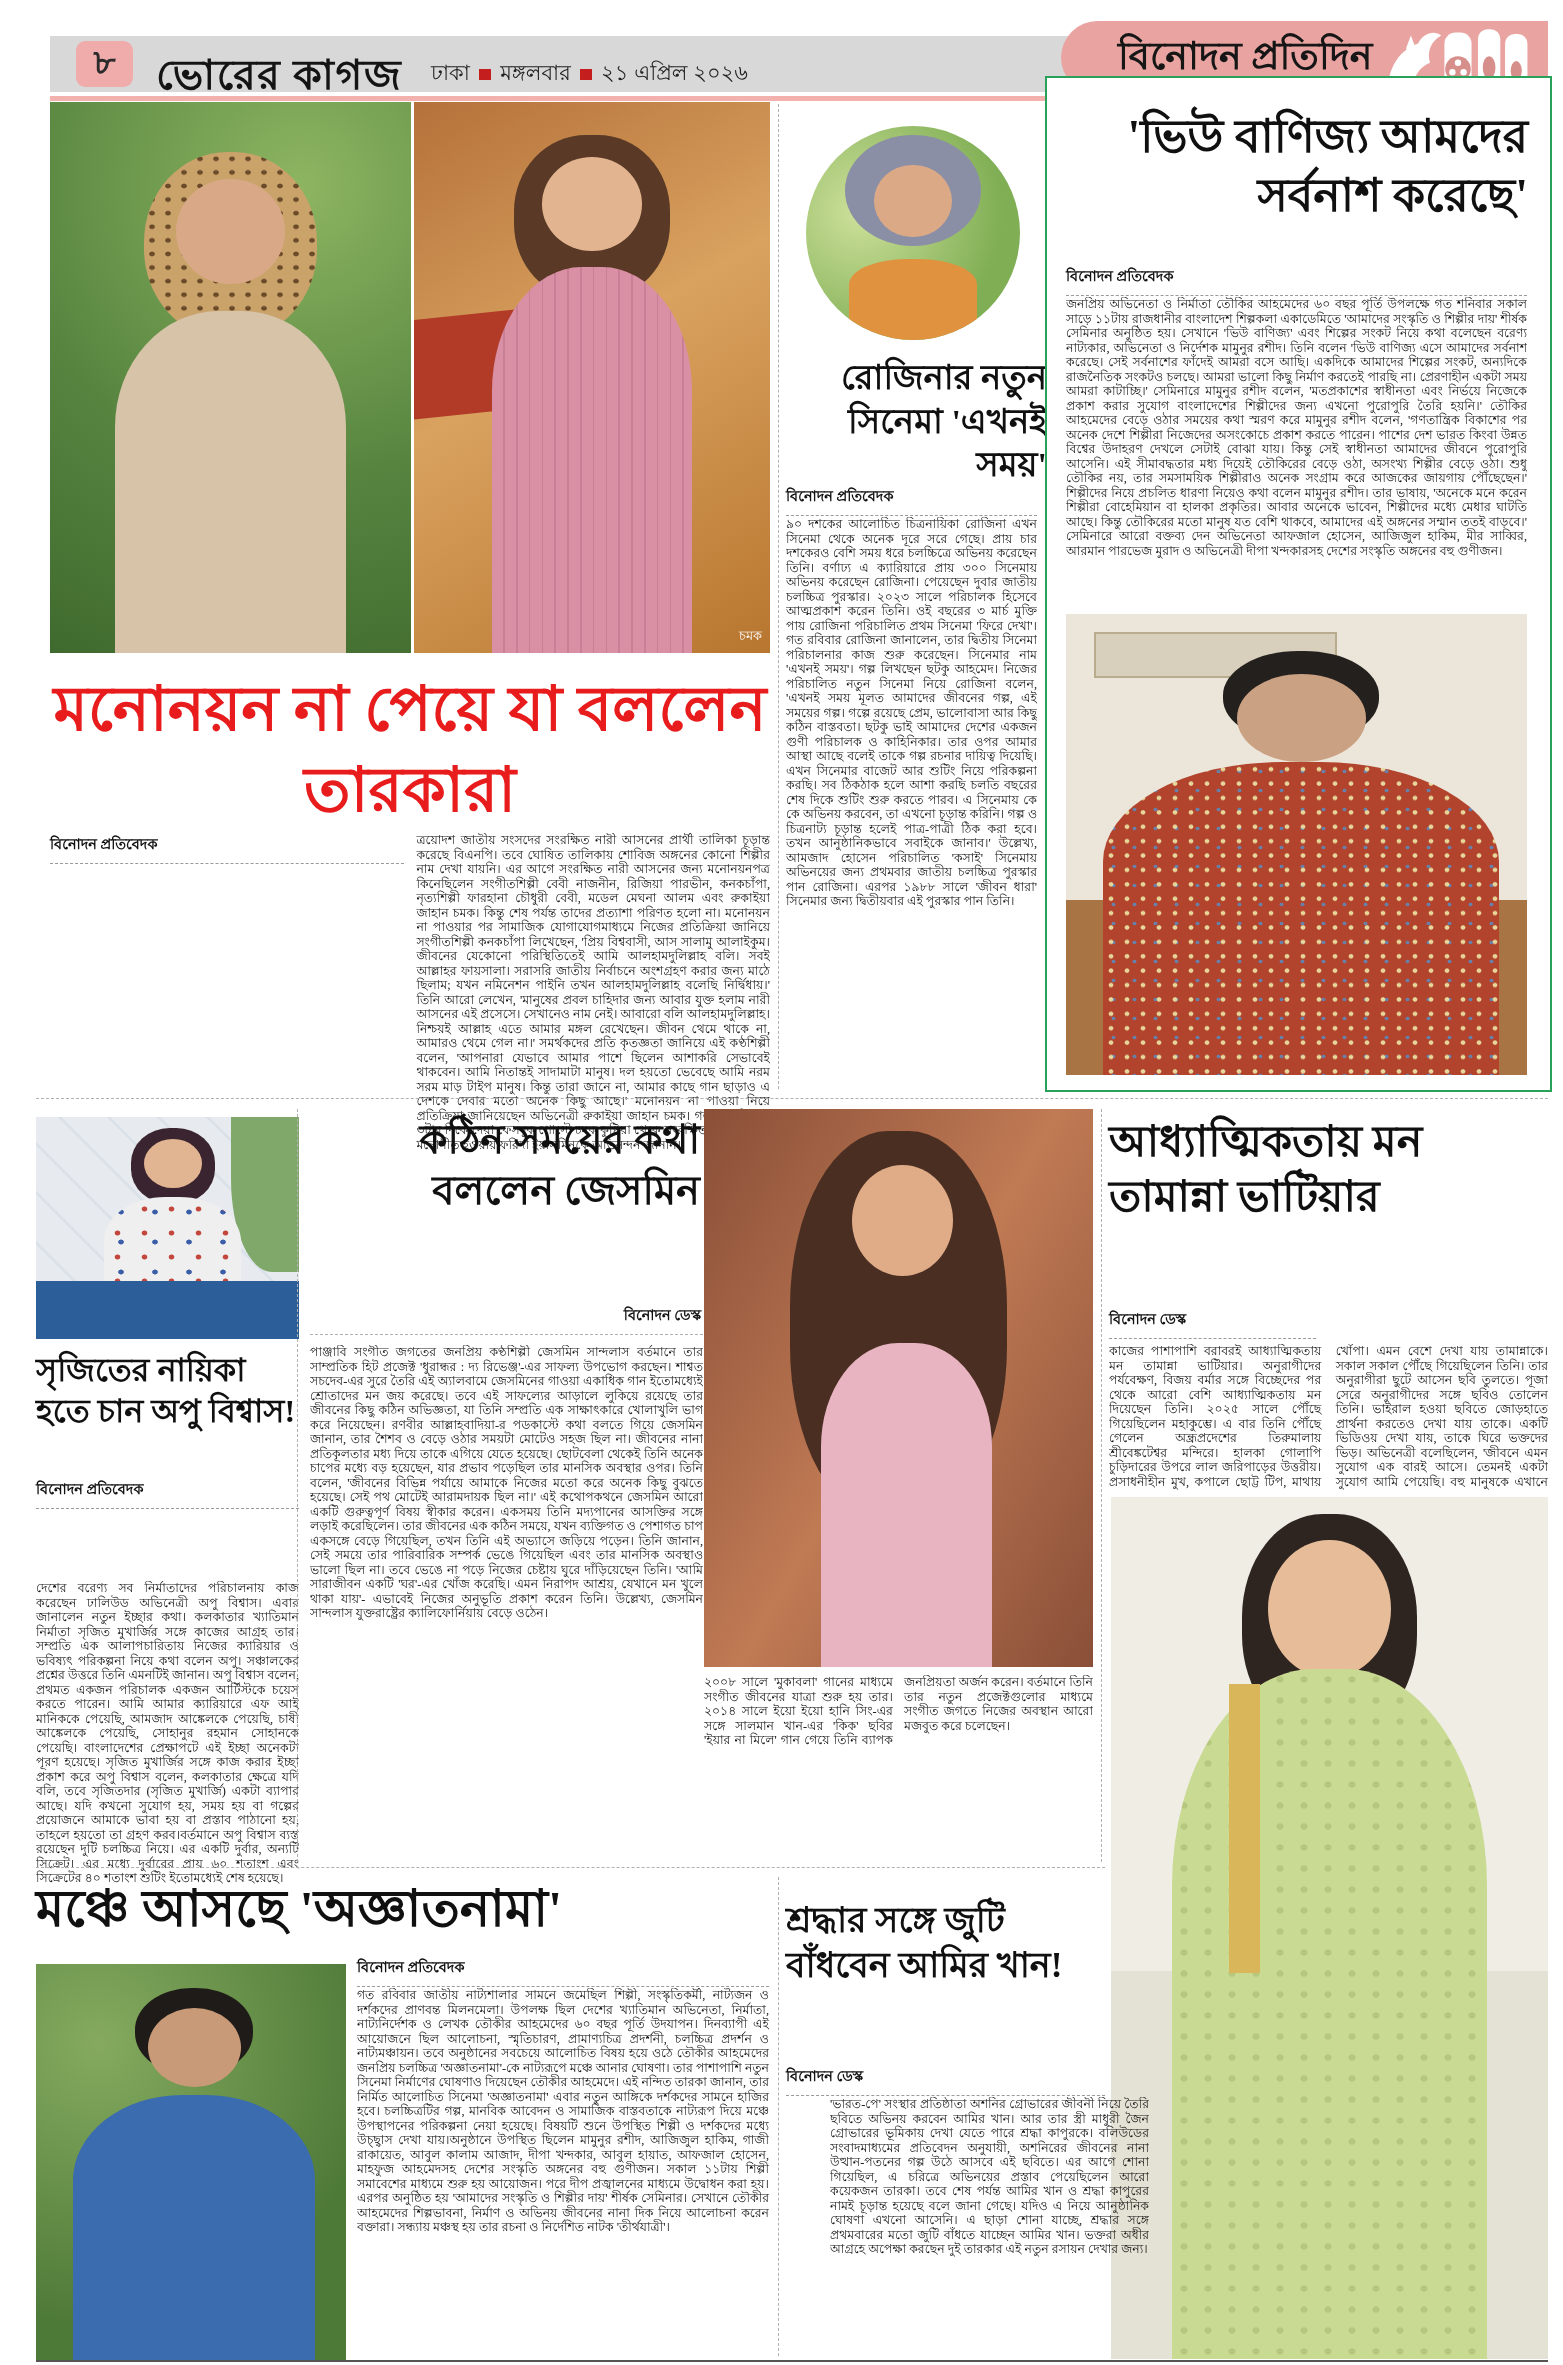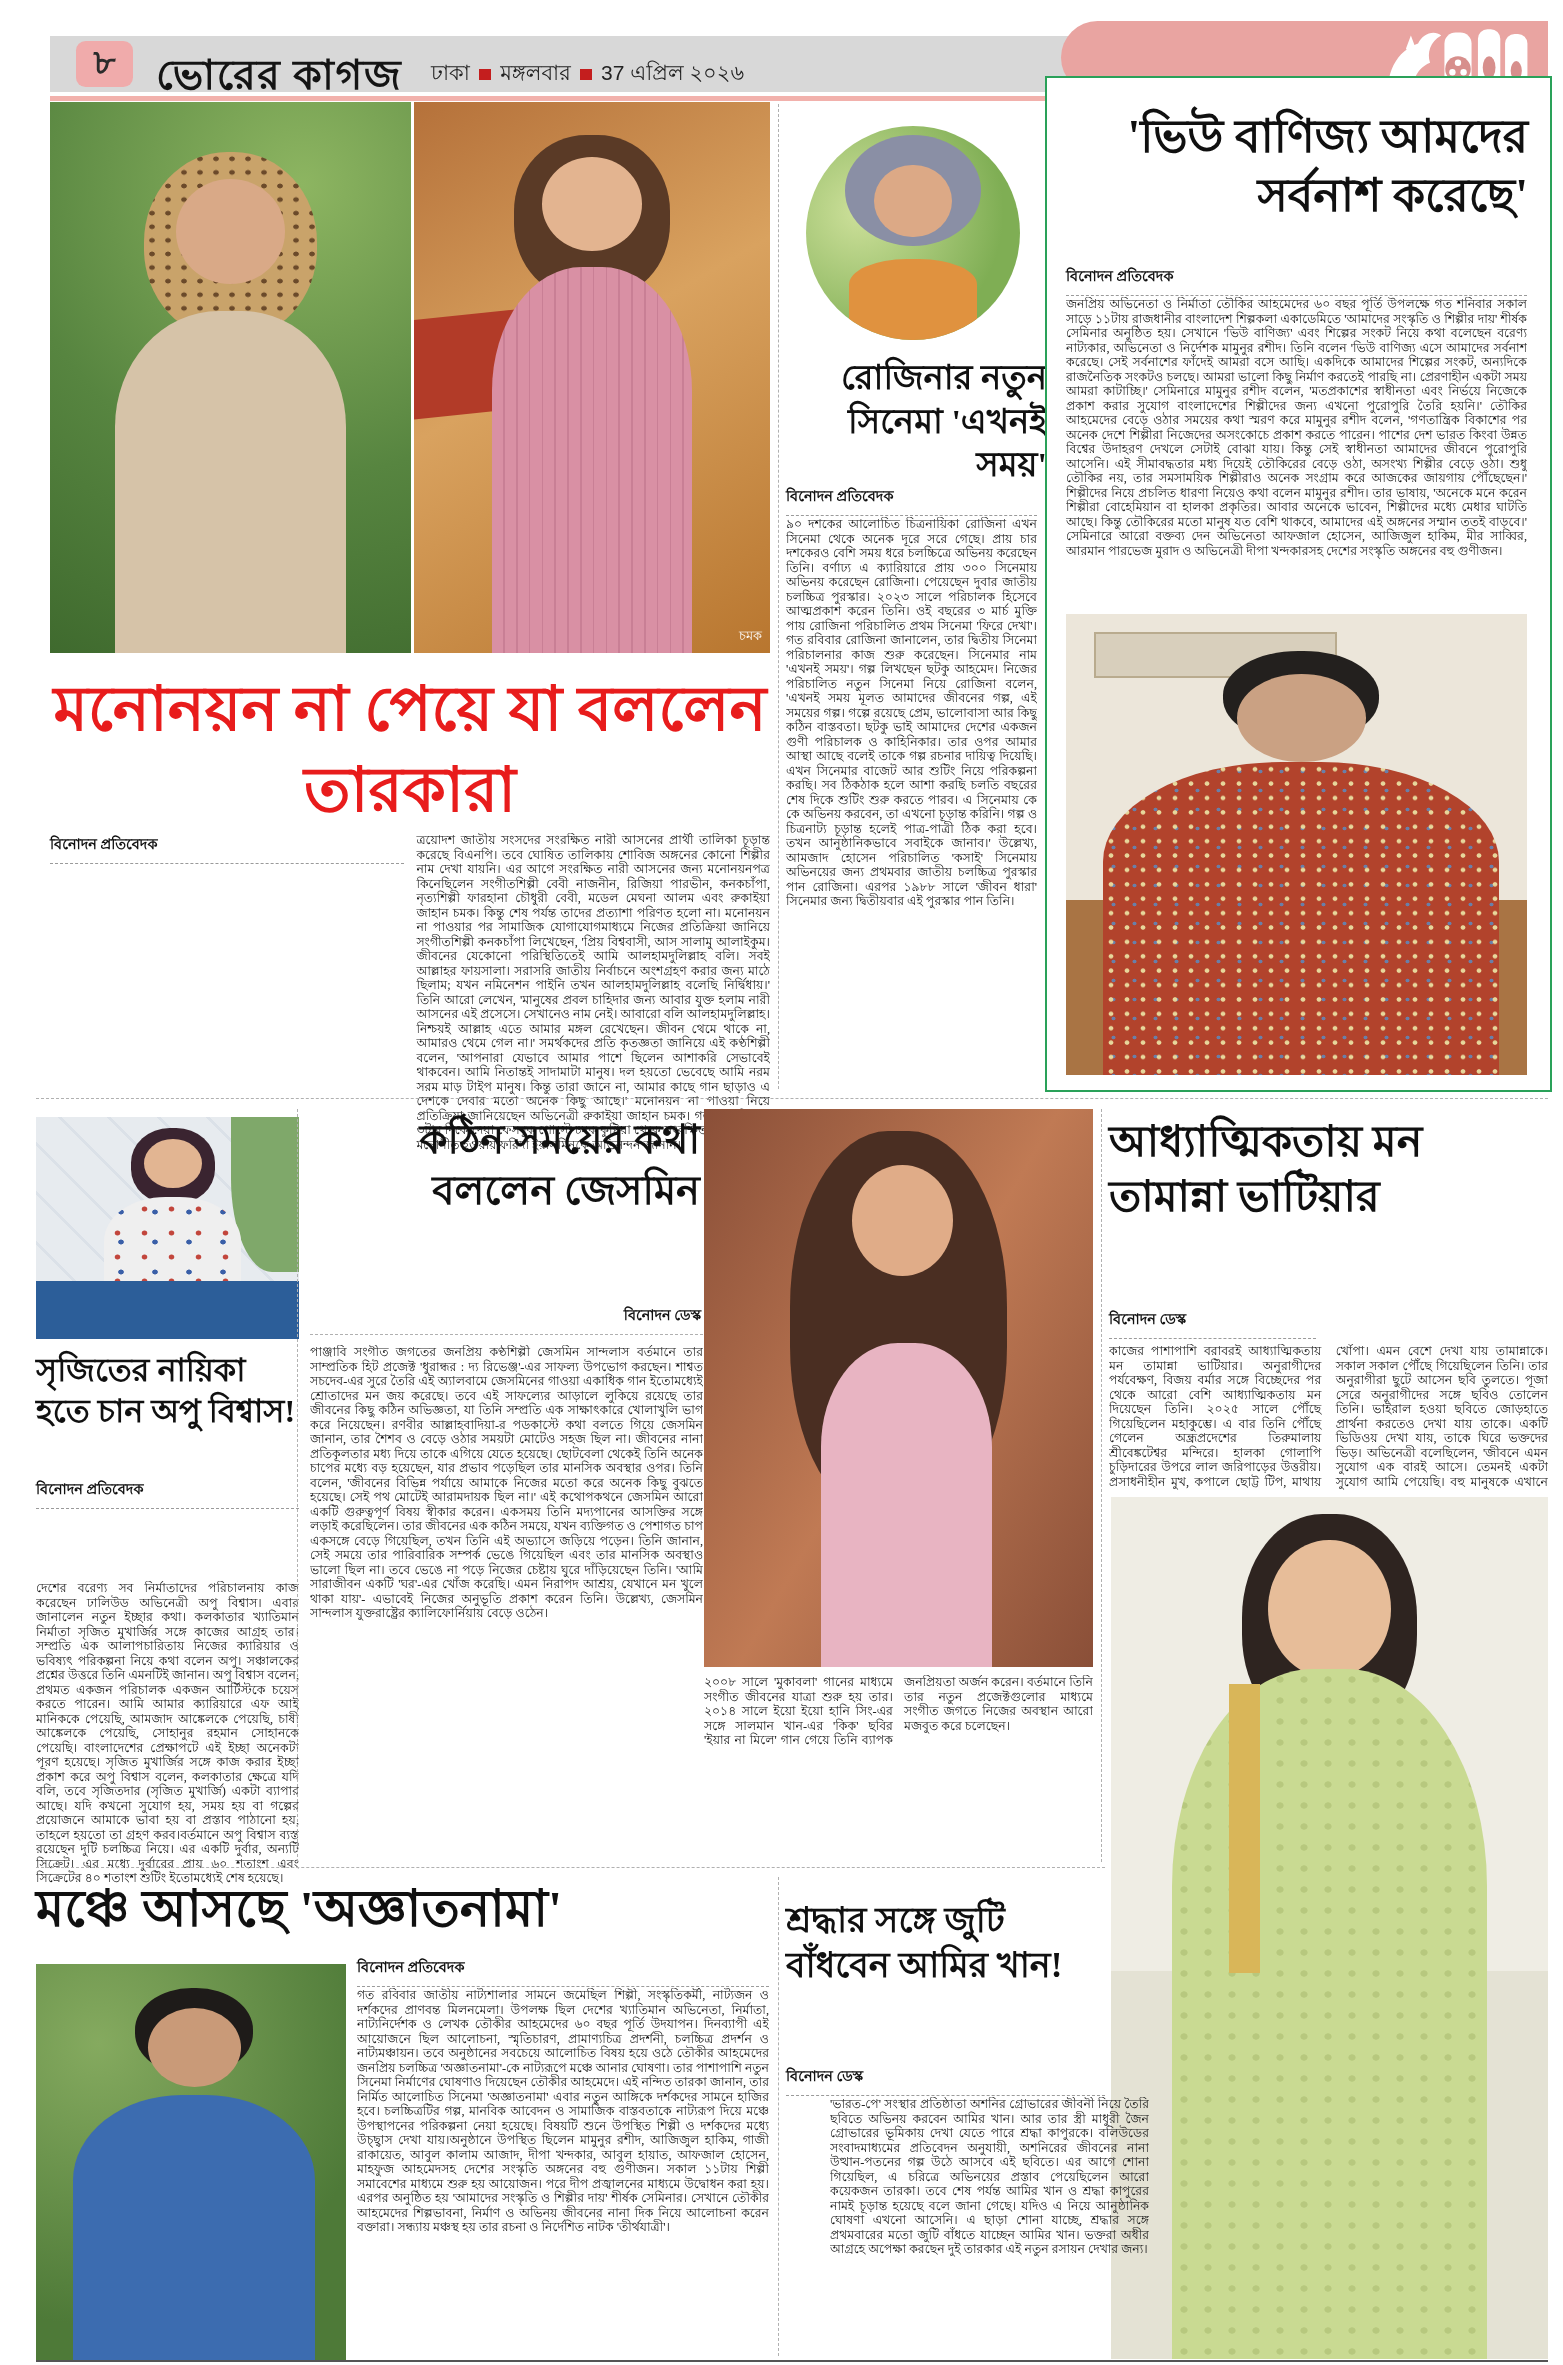--- a/index.html
+++ b/index.html
@@ -113,23 +113,24 @@
 <body>
 
 <div id="page">
 
   <div class="hdr-bar"></div>
   <div class="pagenum">
     <span>৮</span>
   </div>
   <div class="masthead">ভোরের কাগজ</div>
   <div class="dateline">
-    <span>ঢাকা</span><span class="sq"></span><span>মঙ্গলবার</span><span class="sq"></span><span>37 এপ্রিল ২০২৬</span>
+    <span>ঢাকা</span><span class="sq"></span><span>মঙ্গলবার</span><span class="sq"></span><span>২১ এপ্রিল ২০২৬</span>
   </div>
   <div class="section-banner">
+    <span class="section-title">বিনোদন প্রতিদিন</span>
     <svg class="logo" width="160" height="83" viewBox="0 0 200 104">
       <path d="M20 100 C10 60 30 30 55 22 C60 10 75 4 84 12 C70 20 66 34 70 46 C50 54 44 76 52 100 Z" fill="#ffffff"></path>
       <rect x="88" y="8" width="34" height="92" rx="14" fill="#ffffff"></rect>
       <circle cx="105" cy="54" r="16" fill="#d78f8c"></circle>
       <circle cx="105" cy="46" r="4" fill="#ffffff"></circle>
         <circle cx="98" cy="58" r="4" fill="#ffffff"></circle>
         <circle cx="112" cy="58" r="4" fill="#ffffff"></circle>
       <rect x="130" y="4" width="28" height="96" rx="12" fill="#ffffff"></rect>
       <ellipse cx="144" cy="52" rx="8" ry="14" fill="#d78f8c"></ellipse>
       <rect x="164" y="10" width="28" height="90" rx="12" fill="#ffffff"></rect>

